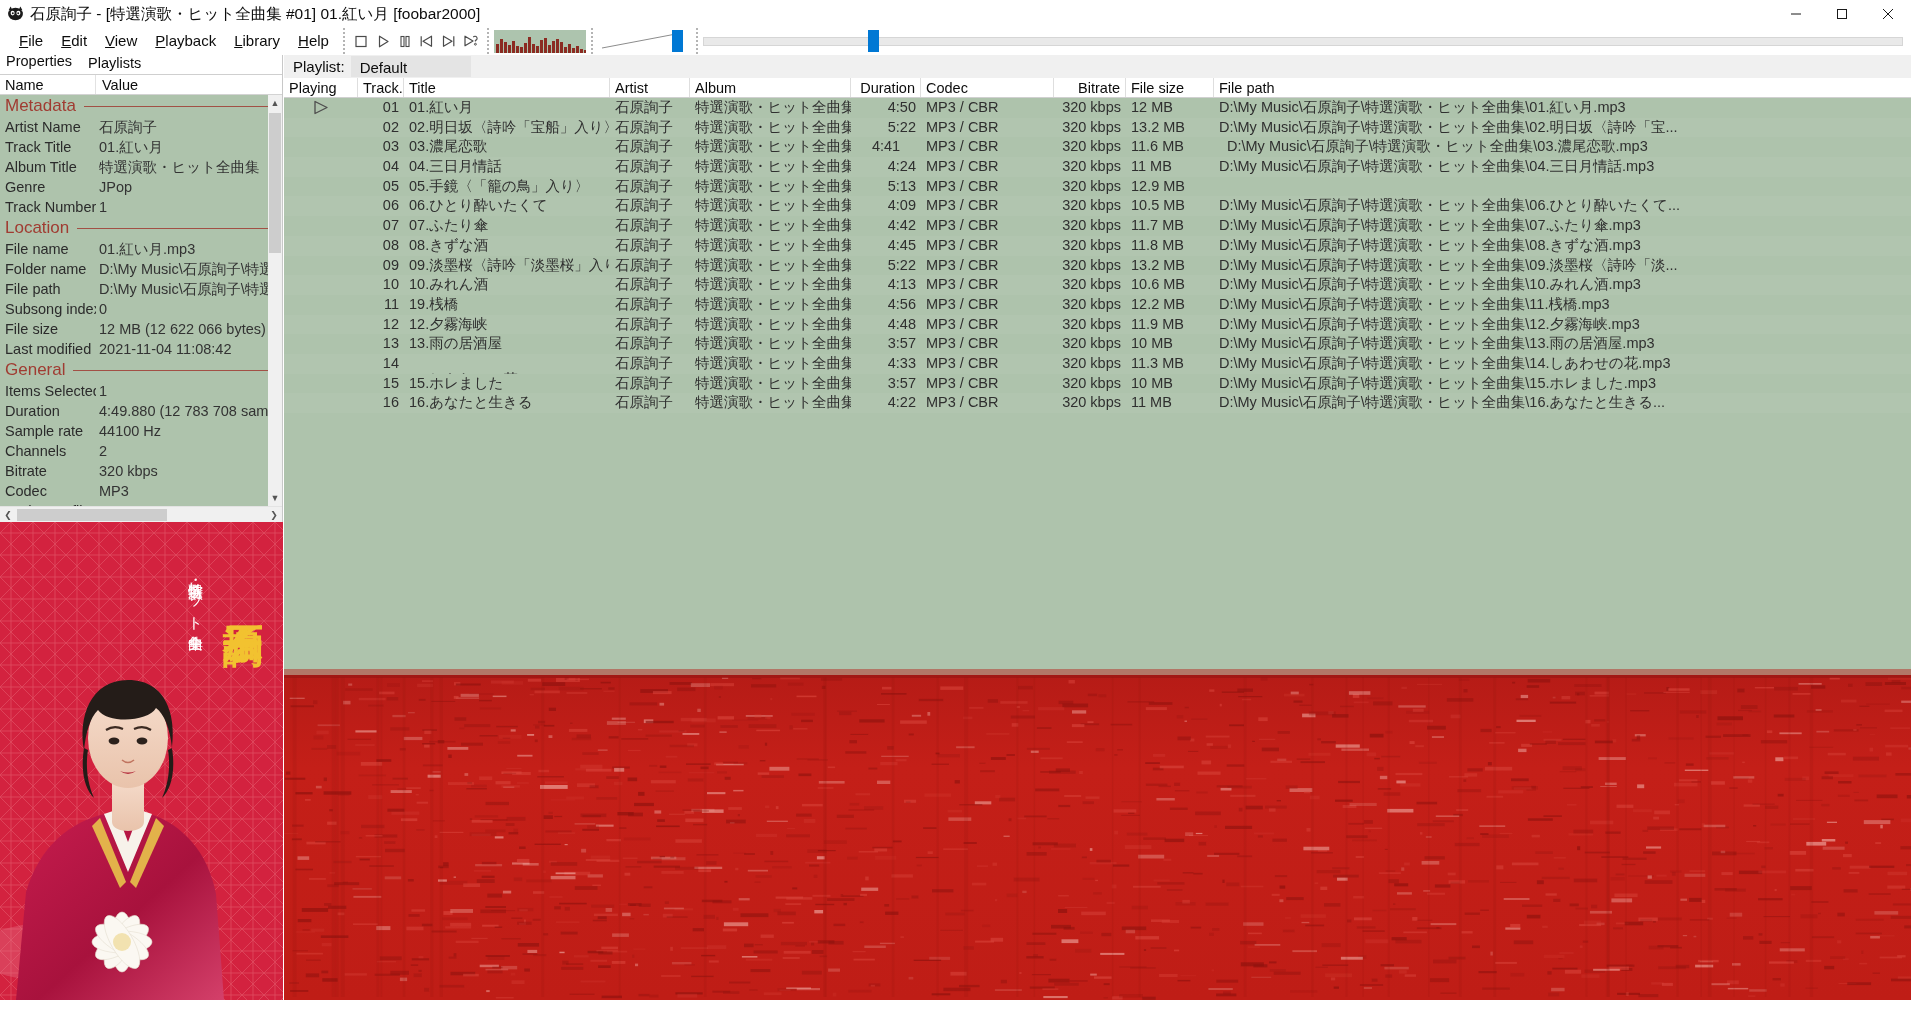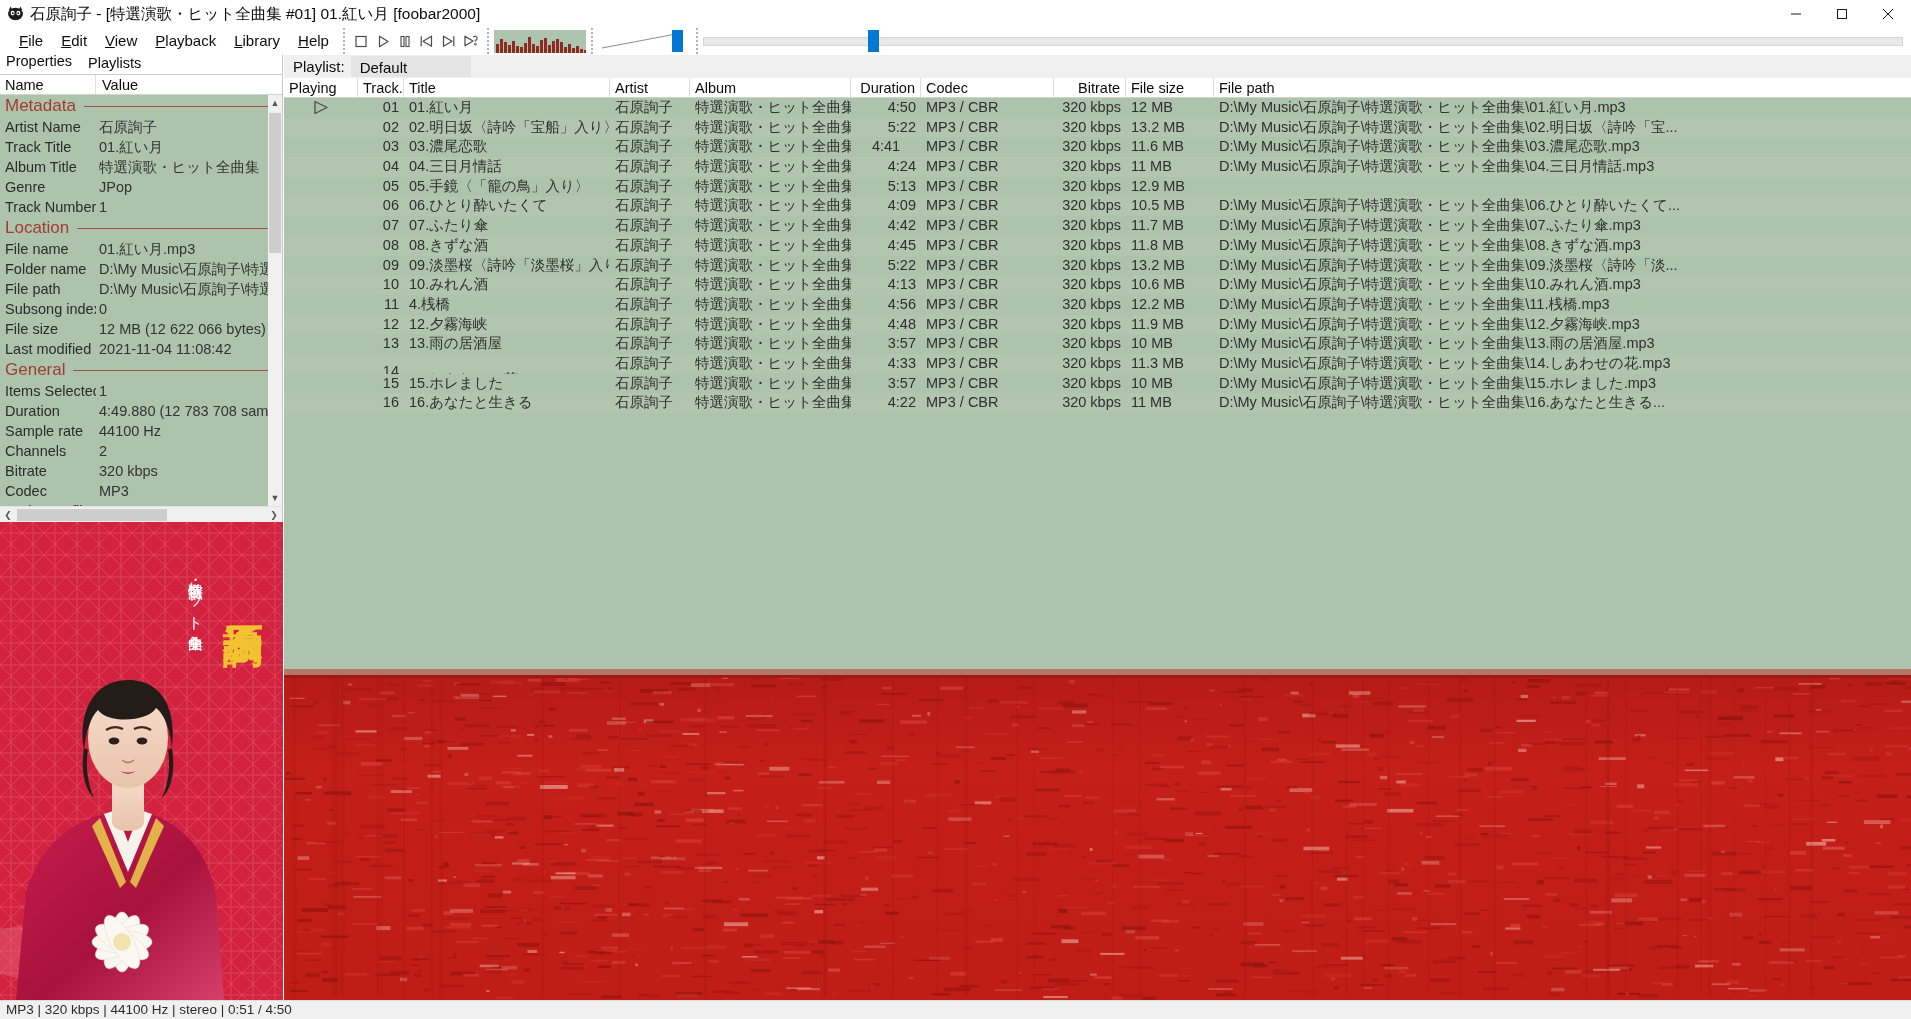--- a/index.html
+++ b/index.html
@@ -560,21 +560,21 @@
         <div class="plrow">
           <div class="c" style="width: 74px;"></div>
           <div class="c r" style="width: 46px;">03</div>
           <div class="c" style="width: 206px;">03.濃尾恋歌</div>
           <div class="c" style="width: 80px;">石原詢子</div>
           <div class="c" style="width: 161px;">特選演歌・ヒット全曲集</div>
           <div class="c r" style="width: 70px; text-align: center;">4:41</div>
           <div class="c" style="width: 133px;">MP3 / CBR</div>
           <div class="c r" style="width: 72px;">320 kbps</div>
           <div class="c" style="width: 88px;">11.6 MB</div>
-          <div class="c" style="width: 590px; flex: 1 1 auto;">D:\My Music\石原詢子\特選演歌・ヒット全曲集\03.濃尾恋歌.mp3</div>
+          <div class="c" style="width: 590px; flex: 1 1 auto; margin-left: 8px;">D:\My Music\石原詢子\特選演歌・ヒット全曲集\03.濃尾恋歌.mp3</div>
         </div>
         <div class="plrow">
           <div class="c" style="width: 74px;"></div>
           <div class="c r" style="width: 46px;">04</div>
           <div class="c" style="width: 206px;">04.三日月情話</div>
           <div class="c" style="width: 80px;">石原詢子</div>
           <div class="c" style="width: 161px;">特選演歌・ヒット全曲集</div>
           <div class="c r" style="width: 70px;">4:24</div>
           <div class="c" style="width: 133px;">MP3 / CBR</div>
           <div class="c r" style="width: 72px;">320 kbps</div>
@@ -648,21 +648,21 @@
           <div class="c" style="width: 161px;">特選演歌・ヒット全曲集</div>
           <div class="c r" style="width: 70px;">4:13</div>
           <div class="c" style="width: 133px;">MP3 / CBR</div>
           <div class="c r" style="width: 72px;">320 kbps</div>
           <div class="c" style="width: 88px;">10.6 MB</div>
           <div class="c" style="width: 590px; flex: 1 1 auto;">D:\My Music\石原詢子\特選演歌・ヒット全曲集\10.みれん酒.mp3</div>
         </div>
         <div class="plrow">
           <div class="c" style="width: 74px;"></div>
           <div class="c r" style="width: 46px; text-align: right;">11</div>
-          <div class="c" style="width: 206px;">4.桟橋</div>
+          <div class="c" style="width: 206px;">19.桟橋</div>
           <div class="c" style="width: 80px;">石原詢子</div>
           <div class="c" style="width: 161px;">特選演歌・ヒット全曲集</div>
           <div class="c r" style="width: 70px;">4:56</div>
           <div class="c" style="width: 133px;">MP3 / CBR</div>
           <div class="c r" style="width: 72px;">320 kbps</div>
           <div class="c" style="width: 88px;">12.2 MB</div>
           <div class="c" style="width: 590px; flex: 1 1 auto;">D:\My Music\石原詢子\特選演歌・ヒット全曲集\11.桟橋.mp3</div>
         </div>
         <div class="plrow">
           <div class="c" style="width: 74px;"></div>
@@ -683,21 +683,21 @@
           <div class="c" style="width: 80px;">石原詢子</div>
           <div class="c" style="width: 161px;">特選演歌・ヒット全曲集</div>
           <div class="c r" style="width: 70px;">3:57</div>
           <div class="c" style="width: 133px;">MP3 / CBR</div>
           <div class="c r" style="width: 72px;">320 kbps</div>
           <div class="c" style="width: 88px;">10 MB</div>
           <div class="c" style="width: 590px; flex: 1 1 auto;">D:\My Music\石原詢子\特選演歌・ヒット全曲集\13.雨の居酒屋.mp3</div>
         </div>
         <div class="plrow">
           <div class="c" style="width: 74px;"></div>
-          <div class="c r" style="width: 46px; margin-top: 8px;">14</div>
+          <div class="c r" style="width: 46px;">14</div>
           <div class="c" style="width: 206px; margin-top: 16px;">14.しあわせの花</div>
           <div class="c" style="width: 80px;">石原詢子</div>
           <div class="c" style="width: 161px;">特選演歌・ヒット全曲集</div>
           <div class="c r" style="width: 70px;">4:33</div>
           <div class="c" style="width: 133px;">MP3 / CBR</div>
           <div class="c r" style="width: 72px;">320 kbps</div>
           <div class="c" style="width: 88px;">11.3 MB</div>
           <div class="c" style="width: 590px; flex: 1 1 auto;">D:\My Music\石原詢子\特選演歌・ヒット全曲集\14.しあわせの花.mp3</div>
         </div>
         <div class="plrow">
@@ -2177,15 +2177,14 @@
           <rect x="1392.3" y="8" width="2.5" height="320" fill="#8e120e" opacity="0.14"></rect>
           <rect x="1103.7" y="8" width="2.2" height="320" fill="#8e120e" opacity="0.14"></rect>
           <rect x="1174.9" y="8" width="2.9" height="320" fill="#8e120e" opacity="0.14"></rect>
           <rect x="1144.0" y="8" width="1.5" height="320" fill="#8e120e" opacity="0.14"></rect>
         </g>
       <rect y="0" width="1627" height="6" fill="#aec3ac" opacity="0.55"></rect>
       <rect y="6" width="1627" height="3" fill="#8d1410" opacity="0.5"></rect>
     </svg>
   </div>
 
-  <div class="statusbar">MP3 | 320 kbps | 44100 Hz | stereo | 0:51 / 4:50</div>
 
 </div>
 
 </body></html>

